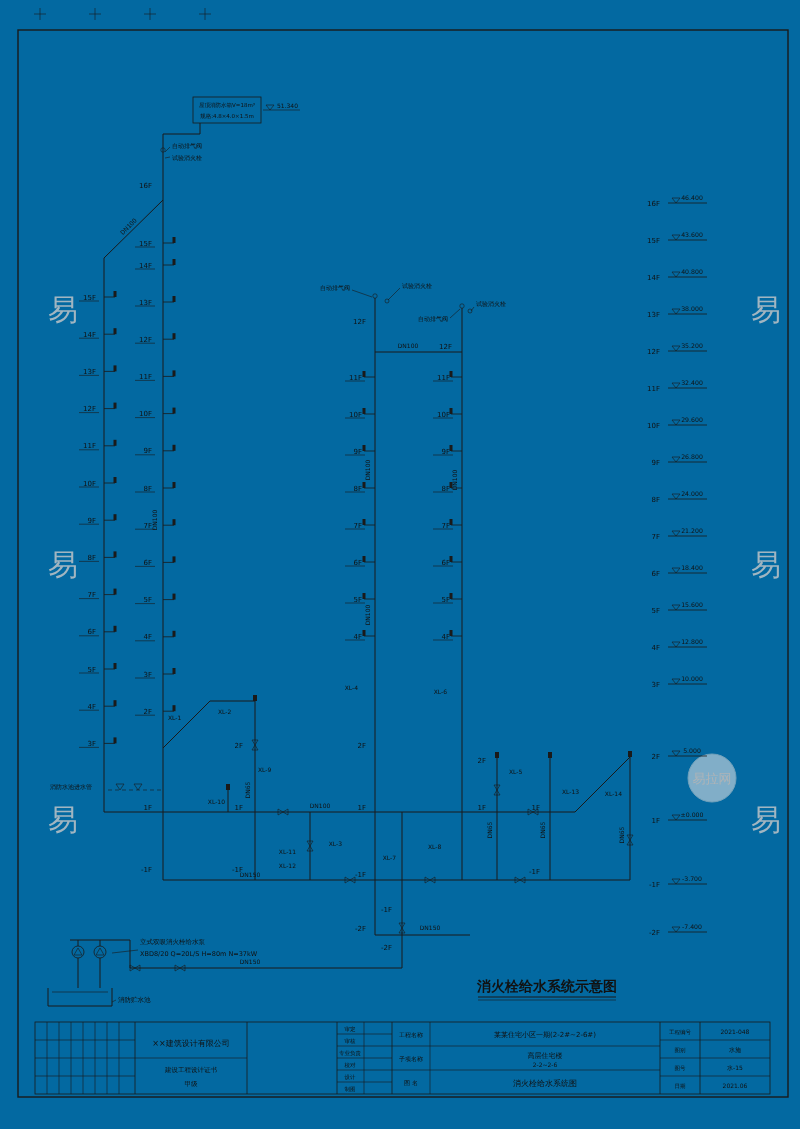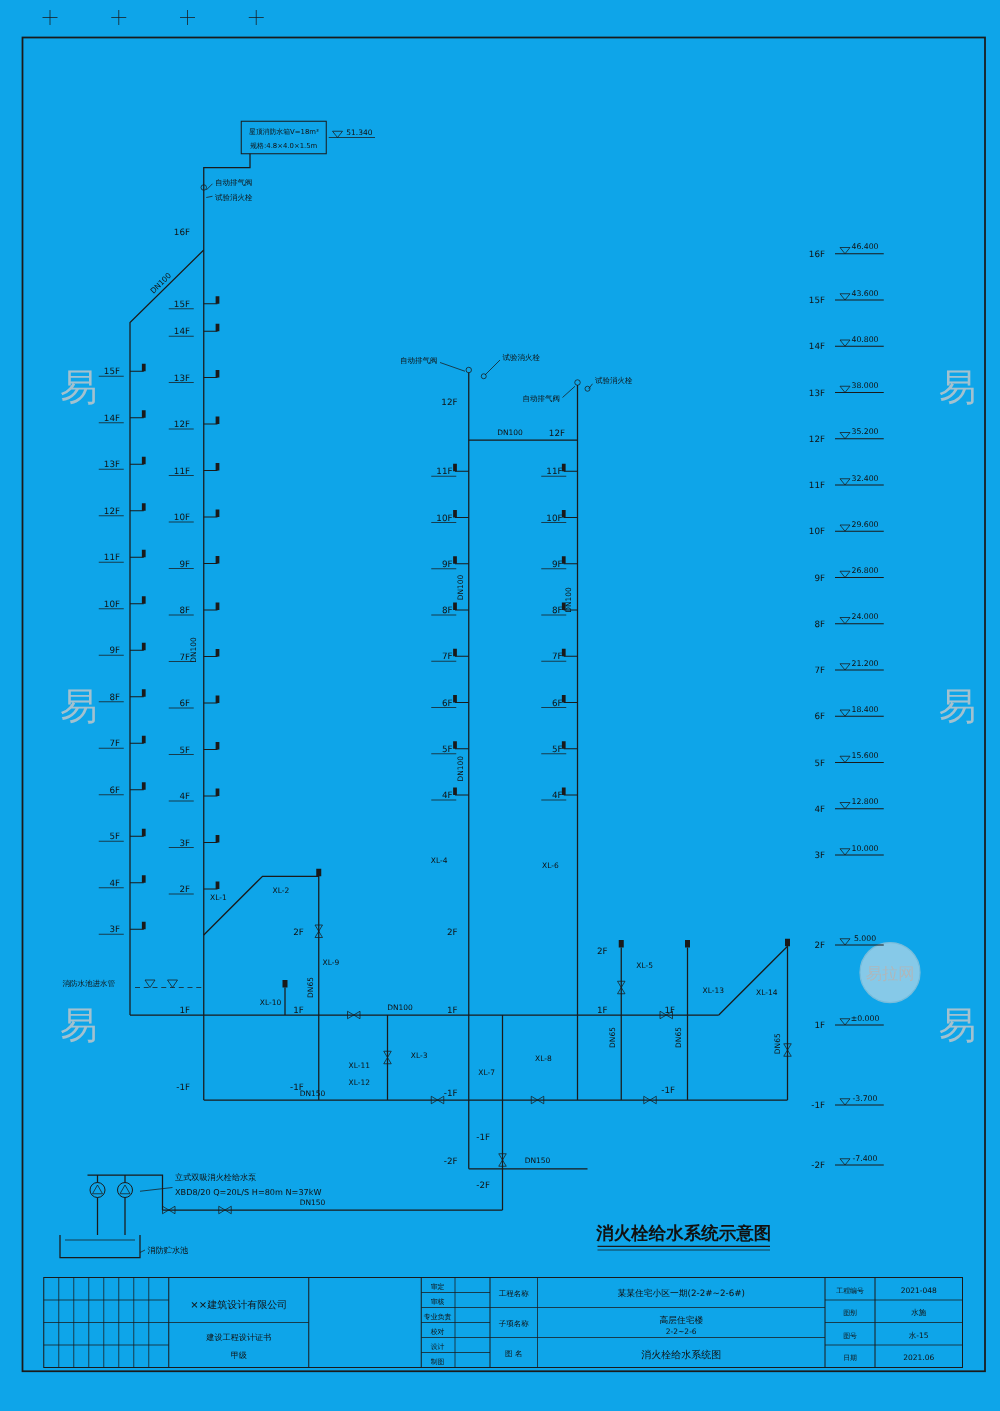--- a/index.html
+++ b/index.html
@@ -1,16 +1,16 @@
 <!DOCTYPE html>
 <html><head>
 <meta charset="utf-8">
 <style>
   html,body{margin:0;padding:0;background:#ffffff;}
-  #page{position:relative;width:800px;height:1129px;background:#0ea5e9;overflow:hidden;
+  #page{position:relative;width:800px;height:1129px;background:#0369a1;overflow:hidden;
         font-family:"DejaVu Sans",sans-serif;}
   svg{position:absolute;left:0;top:0;}
   svg text{fill:#111;stroke:none;font-family:"DejaVu Sans",sans-serif;}
   .ln{stroke:#1a1a1a;stroke-width:1;fill:none;}
   .thin{stroke-width:.6;}
   .med{stroke-width:.8;}
   .thick{stroke-width:1.4;}
   .dash{stroke-dasharray:4 3;}
   .wm{fill:#c9c9c9;opacity:.8;}
   .logo-blob{fill:#e8e8e8;opacity:.55;stroke:#d0d0d0;stroke-width:1;}

